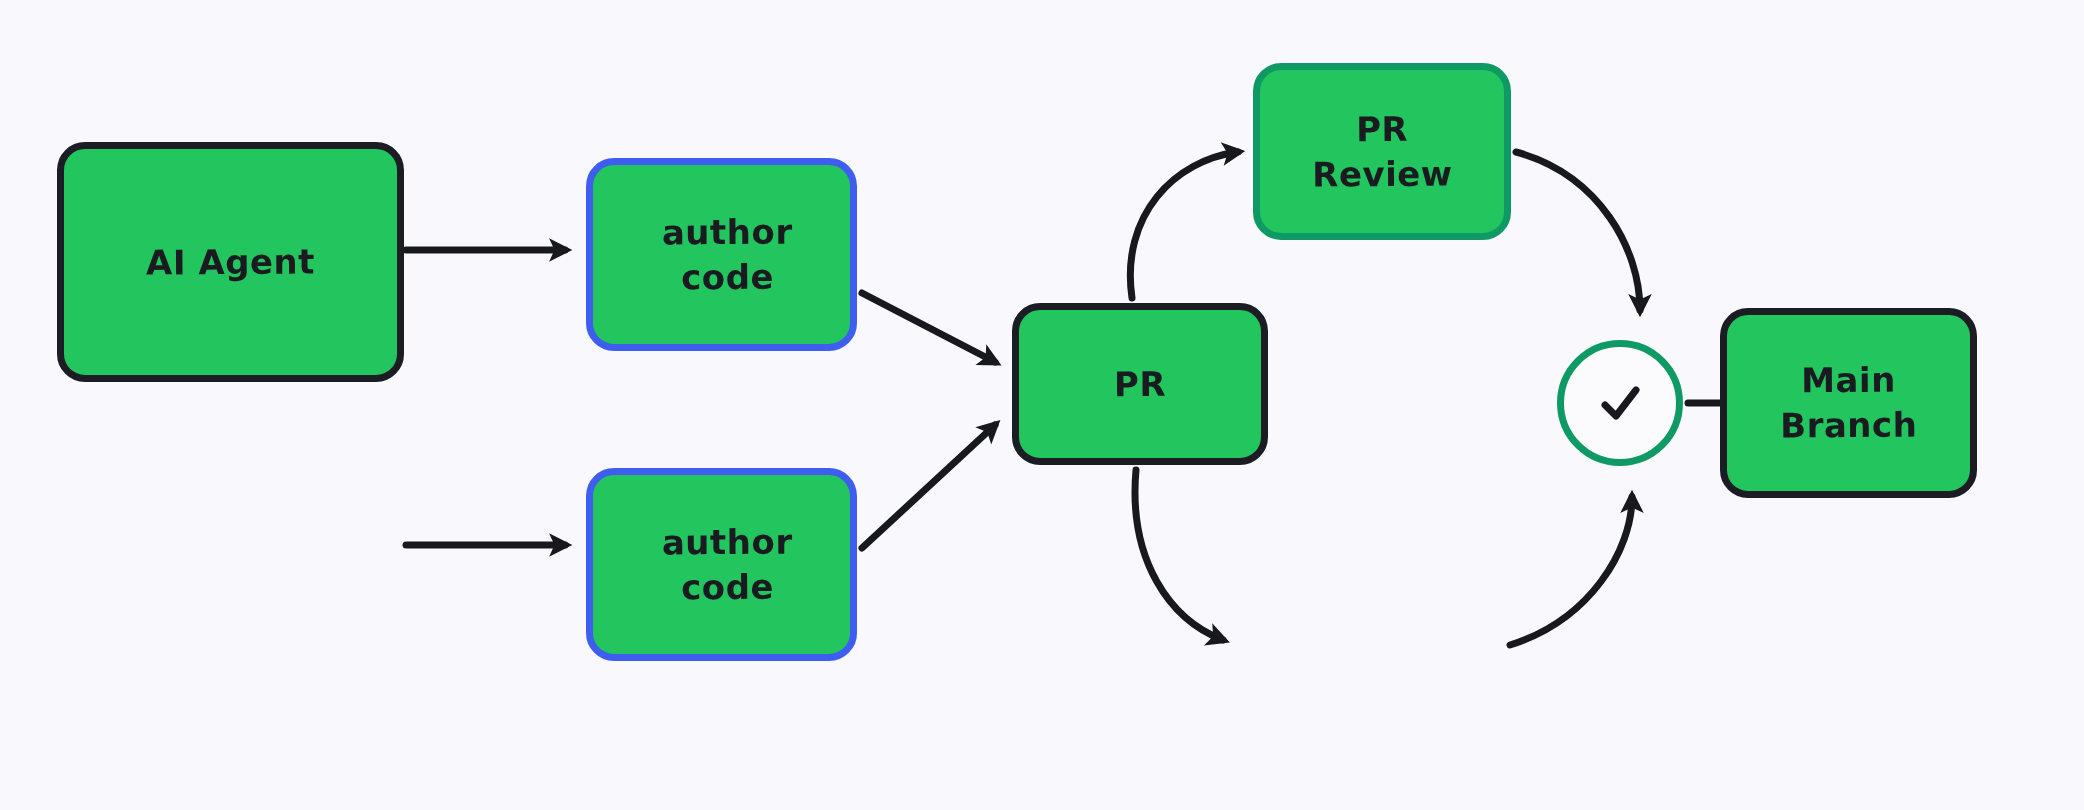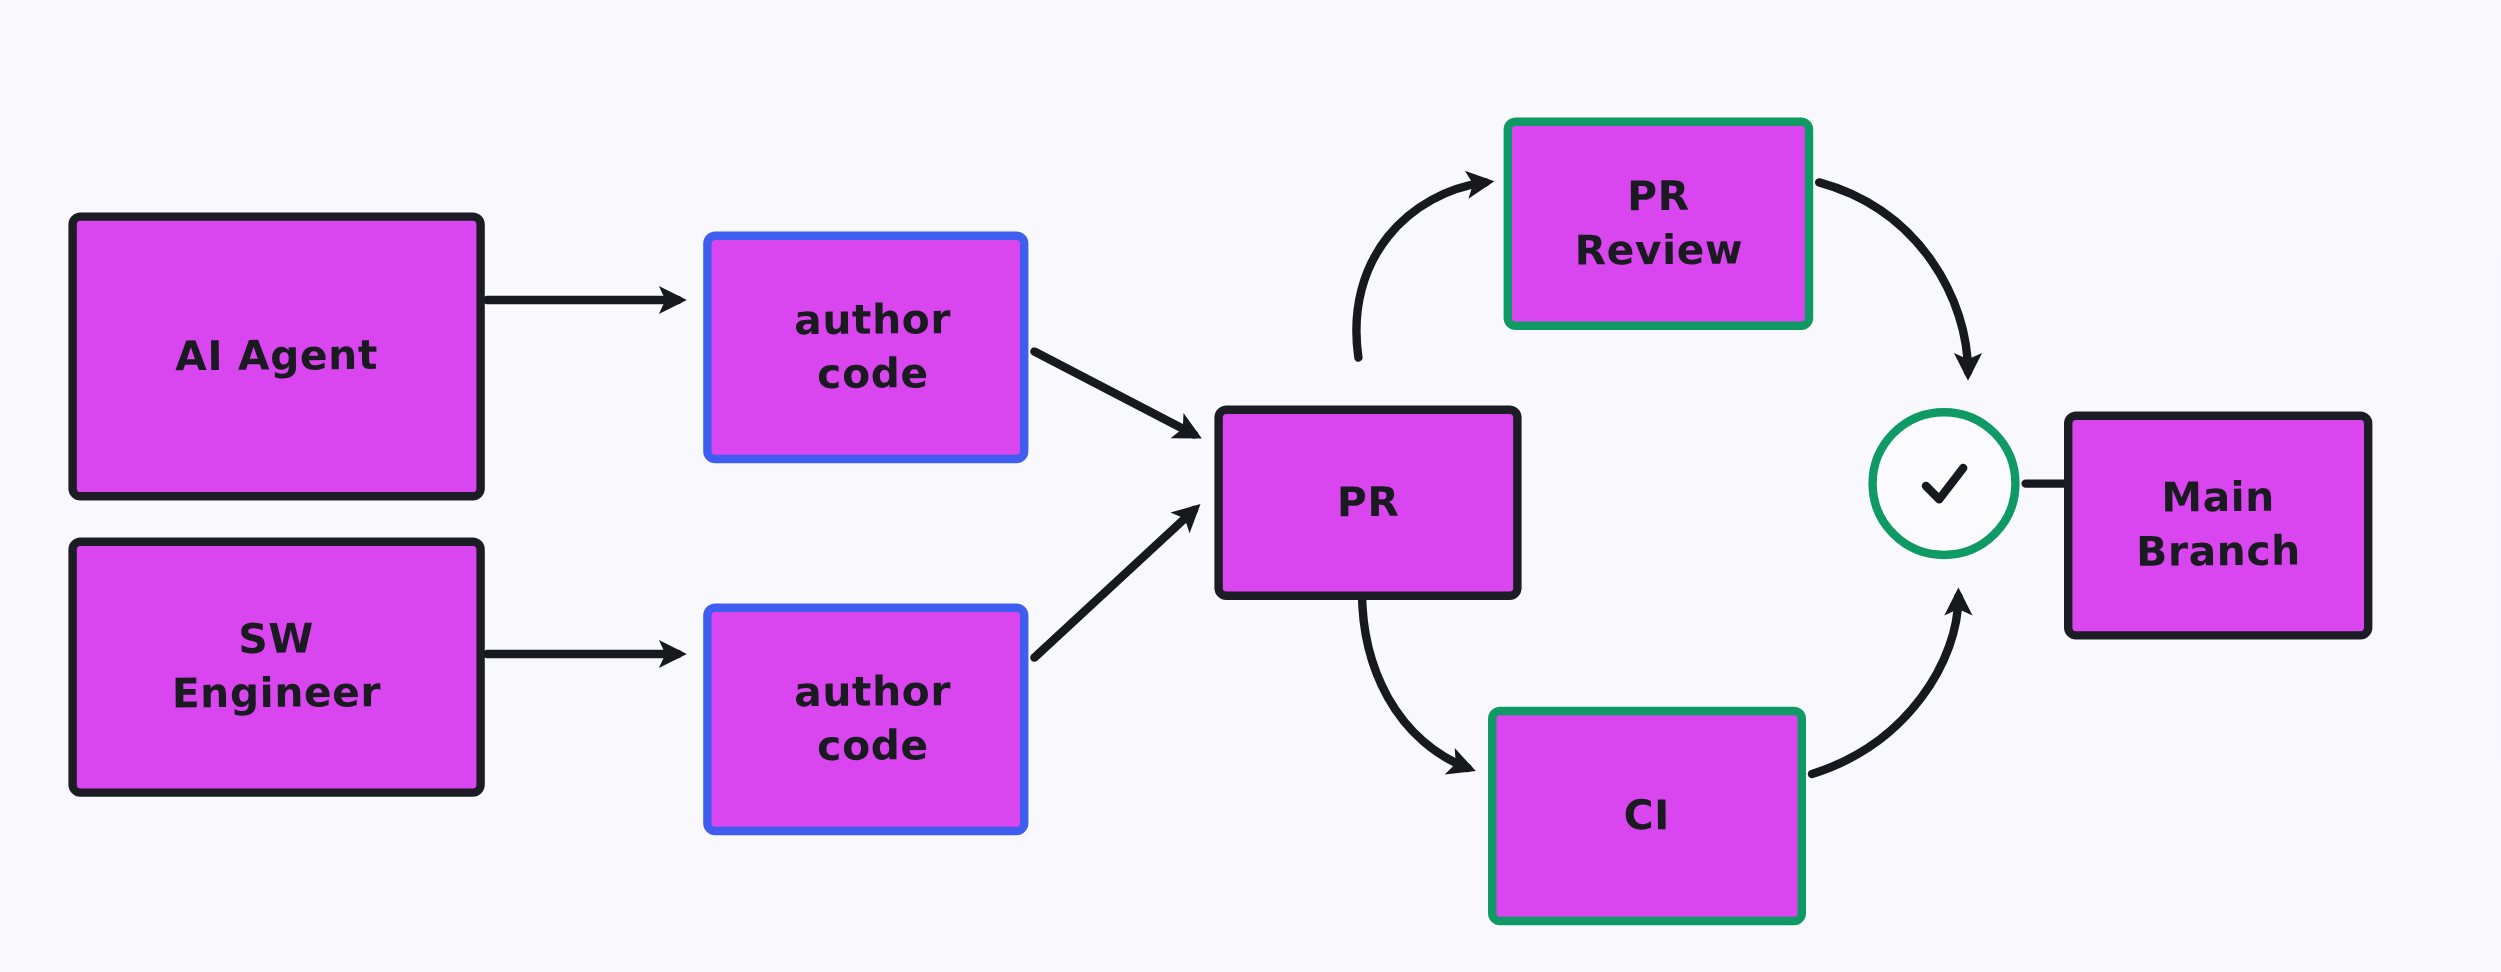--- a/index.html
+++ b/index.html
@@ -11,27 +11,26 @@
     position: relative;
     width: 2084px;
     height: 810px;
     background: #f8f8fd;
     overflow: hidden;
     font-family: "DejaVu Sans", sans-serif;
   }
   .node {
     position: absolute;
     box-sizing: border-box;
-    background: #d946ef;
+    background: #22c55e;
     display: flex;
     align-items: center;
     justify-content: center;
     text-align: center;
-    border-radius: 10px;
-    margin-top: 35px;
+    border-radius: 28px;
   }
   .node .label {
     font-family: "DejaVu Sans", sans-serif;
     font-weight: 700;
     font-size: 34px;
     line-height: 1.32;
     color: #1a1a21;
     letter-spacing: 0.5px;
     white-space: pre-line;
     transform: rotate(-0.4deg);
@@ -101,47 +100,40 @@
 
     <path class="edge-path" d="M 1510 645 C 1590 620 1632 550 1632 497" marker-end="url(#arrow)"></path>
 
     <path class="edge-path" d="M 1688 403 L 1778 403" marker-end="url(#arrow)"></path>
   </svg>
 
   <div class="node black" style="left:57px; top:142px; width:347px; height:240px;">
     <span class="label">AI Agent</span>
   </div>
 
-  <div class="node black" style="left:57px; top:413px; width:347px; height:216px;">
-    <span class="label">SW
-Engineer</span>
-  </div>
 
   <div class="node blue" style="left:586px; top:158px; width:271px; height:193px;">
     <span class="label">author
 code</span>
   </div>
 
   <div class="node blue" style="left:586px; top:468px; width:271px; height:193px;">
     <span class="label">author
 code</span>
   </div>
 
   <div class="node black" style="left:1012px; top:303px; width:256px; height:162px;">
     <span class="label">PR</span>
   </div>
 
   <div class="node green" style="left:1253px; top:63px; width:258px; height:177px;">
     <span class="label">PR
 Review</span>
   </div>
 
-  <div class="node green" style="left:1240px; top:554px; width:265px; height:182px;">
-    <span class="label">CI</span>
-  </div>
 
   <div class="node black" style="left:1720px; top:308px; width:257px; height:190px;">
     <span class="label">Main
 Branch</span>
   </div>
 
   <div class="check-node" style="left:1557px; top:340px; width:126px; height:126px;">
     <svg width="62" height="62" viewBox="0 0 62 62">
       <path class="check-glyph" d="M 16 33 L 27 44 L 47 18"></path>
     </svg>

